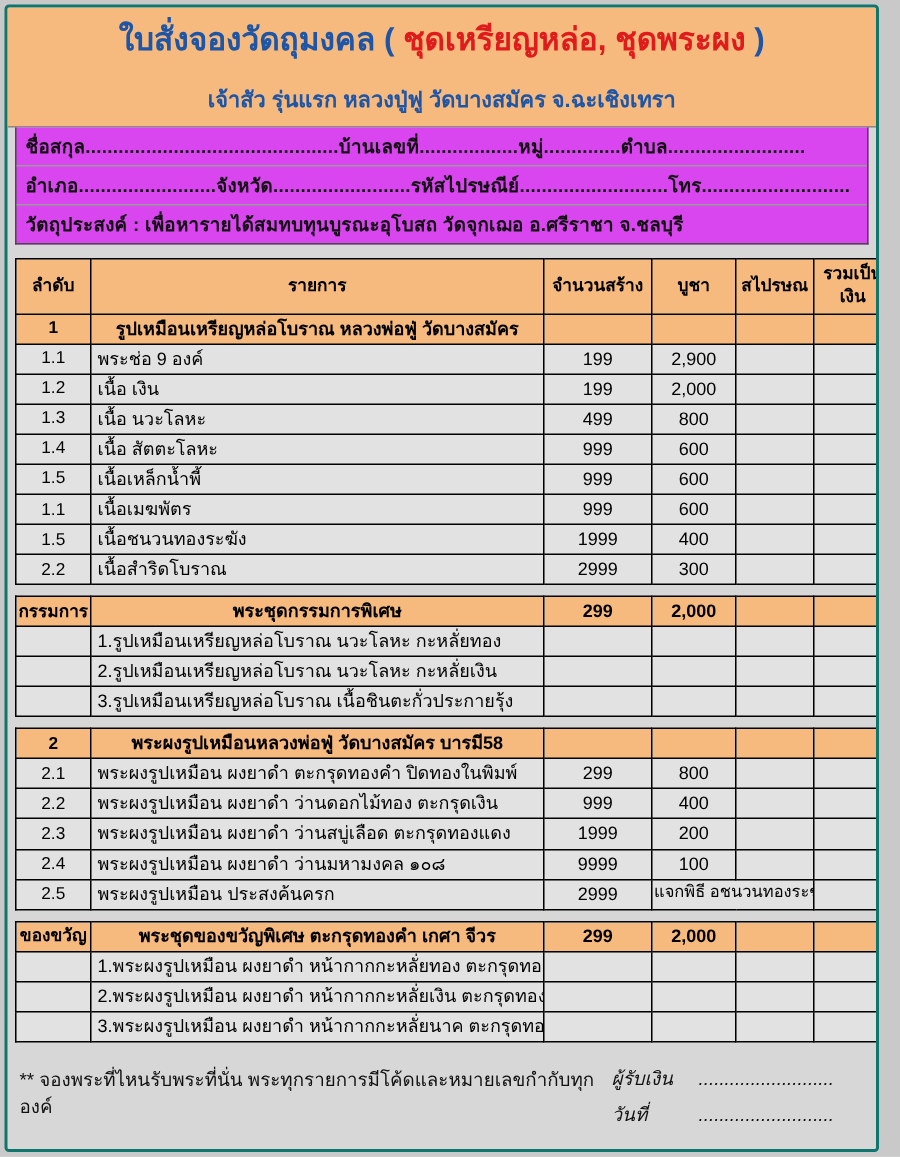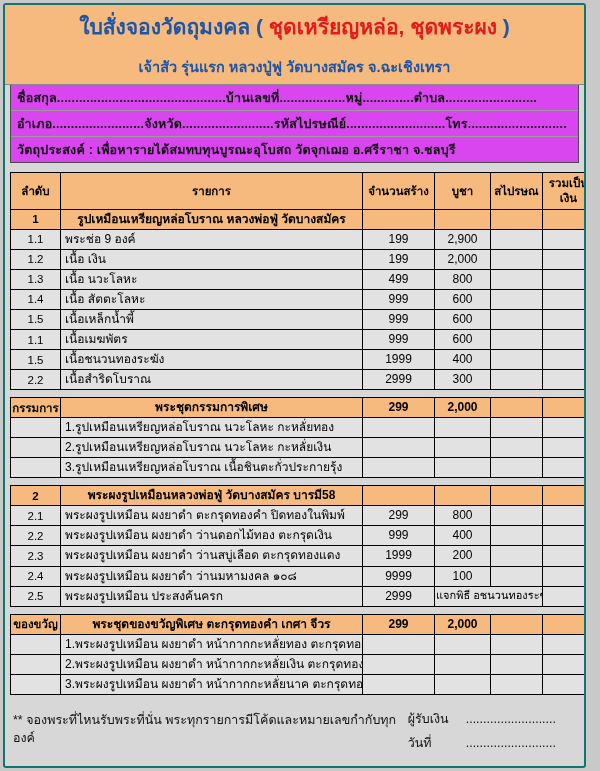--- a/index.html
+++ b/index.html
@@ -95,21 +95,21 @@
   .footer-top{
     display:flex;
     justify-content:space-between;
     align-items:flex-start;
     margin:16px 28px 0 8px;
     font-size:12.5px;
     color:#111;
   }
   .footer-note{line-height:1.5;max-width:430px;}
   .sign-block{font-size:12.5px;}
-  .sign-row{display:flex;margin-bottom:7px;line-height:1.4;}
+  .sign-row{display:flex;margin-bottom:7px;line-height:1.4;font-style:italic;}
   .sign-row .lbl{width:58px;}
 </style>
 </head>
 <body>
 
 <div class="page">
 
   <div class="title-band">
     <div class="title"><span>ใบสั่งจองวัดถุมงคล ( </span><span class="red">ชุดเหรียญหล่อ, ชุดพระผง</span><span> )</span></div>
     <div class="subtitle">เจ้าสัว รุ่นแรก หลวงปู่ฟู วัดบางสมัคร จ.ฉะเชิงเทรา</div>

